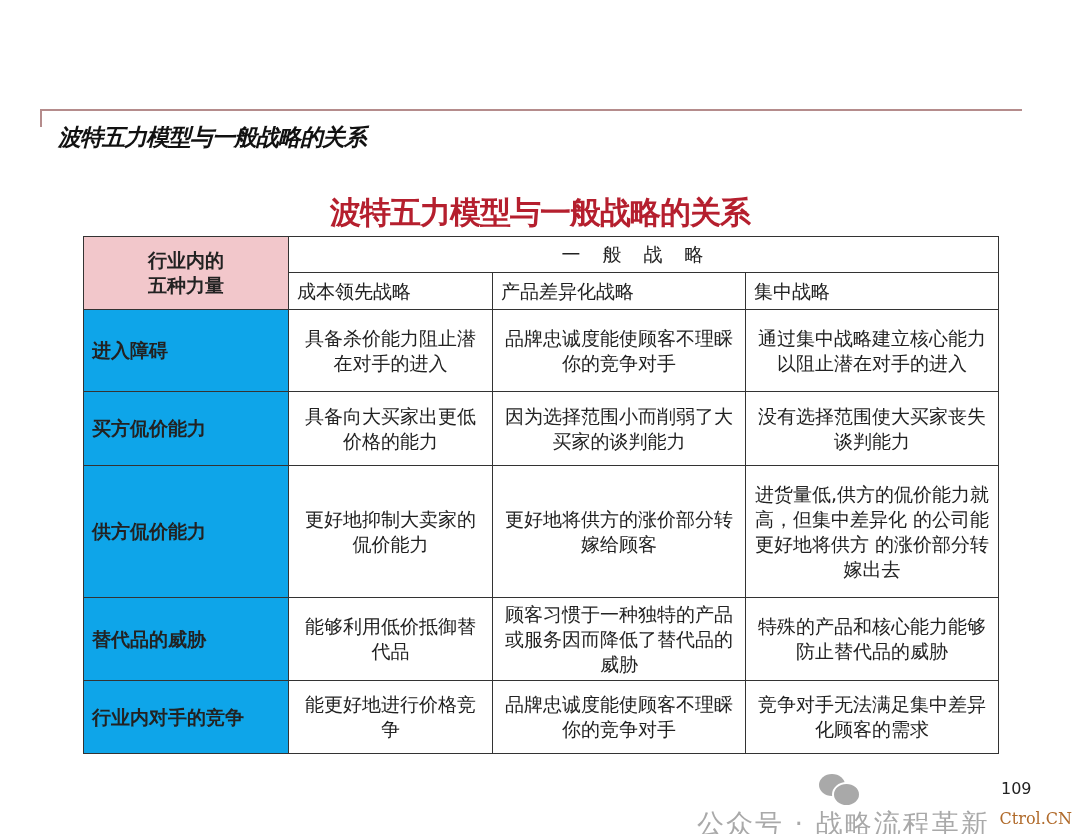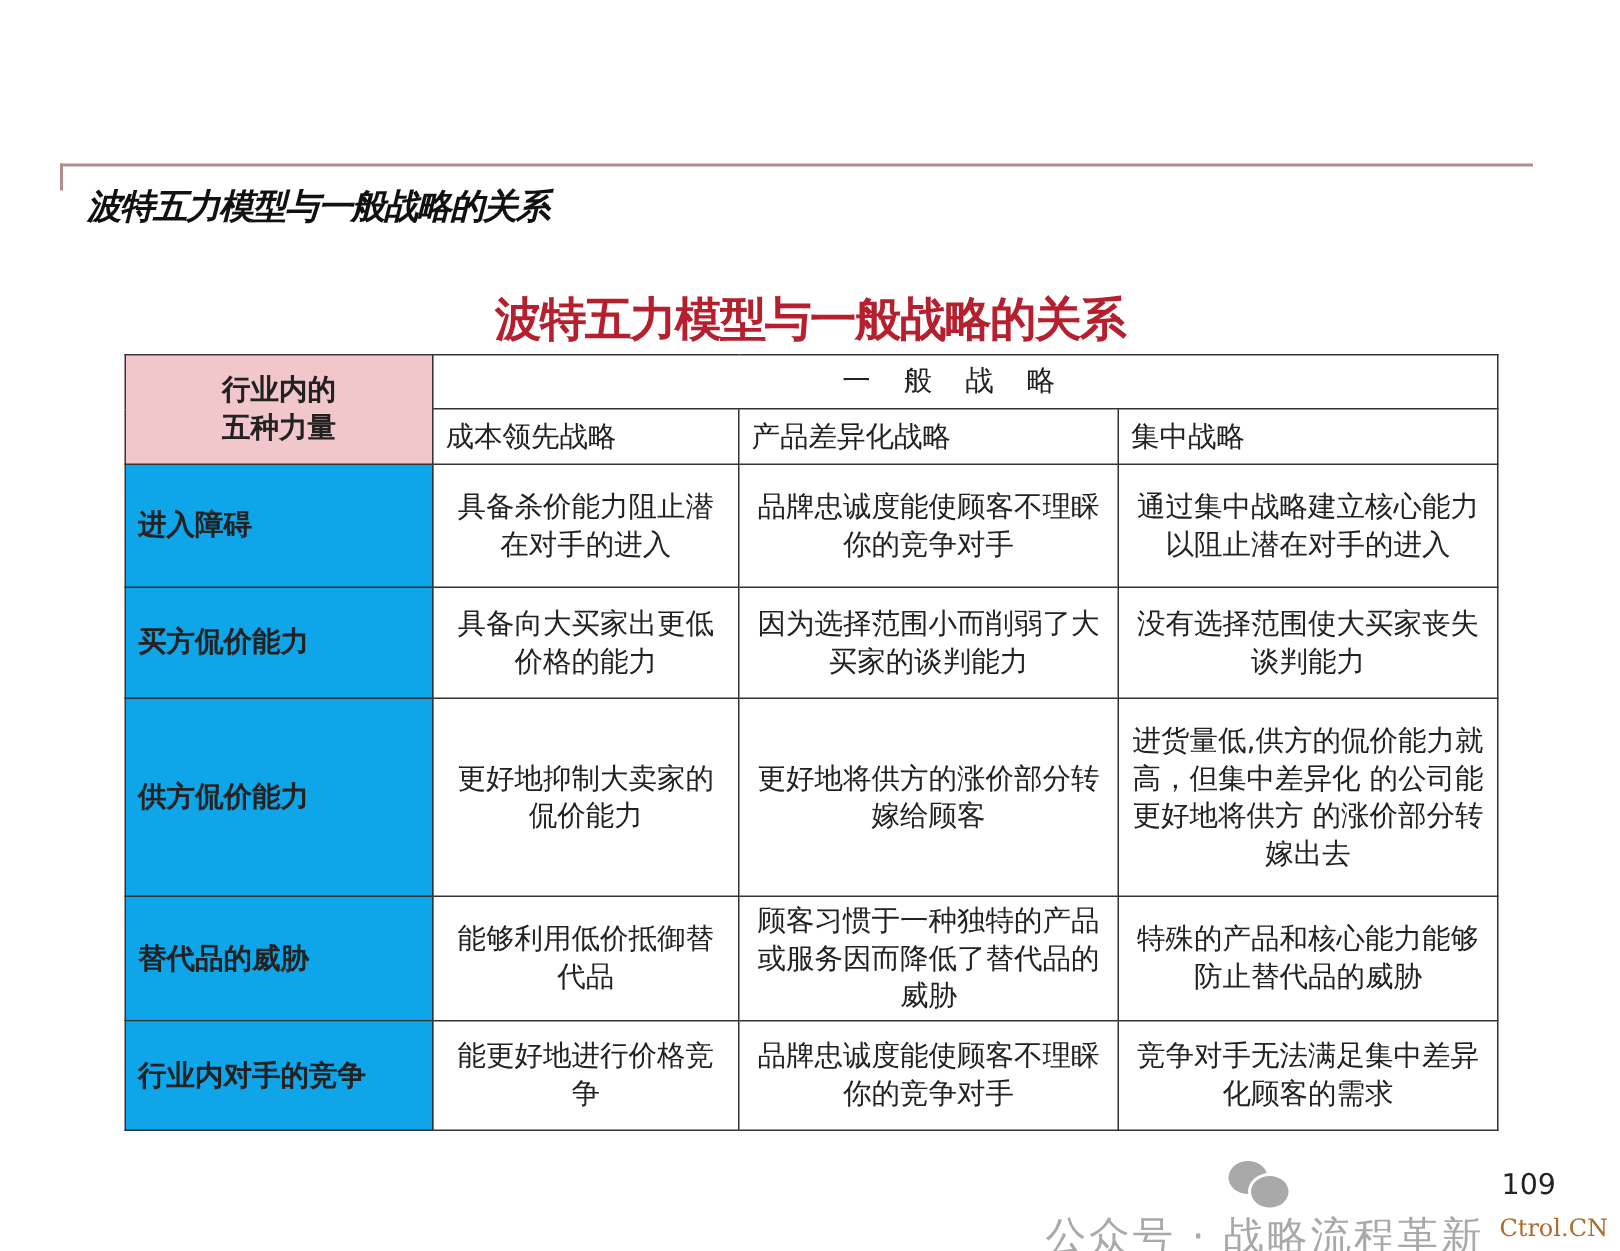--- a/index.html
+++ b/index.html
@@ -18,21 +18,21 @@
   td.force { background: #0ea5e9; font-weight: bold; font-size: 19px; padding-left: 18px; color: #111; }
   td.corner { background: #f2c7cb; font-weight: bold; text-align: center; font-size: 20px; line-height: 26px; color: #111; }
   td.group { text-align: center; letter-spacing: 22px; font-size: 19px; margin-left: 44px; }
   td.sub { font-size: 19px; }
   td.cell { text-indent: 0; text-align: center; }
   .watermark { position: absolute; left: 697px; top: 772px; display: flex; align-items: center;
                color: #a9a9a9; font-size: 27px; letter-spacing: 2px; flex-direction: column; }
   .wm-icon { width: 40px; height: 34px; position: relative; margin-right: 8px; }
   .wm-icon .b1 { position: absolute; left: 0; top: 2px; width: 26px; height: 22px; border-radius: 50%; background: #a9a9a9; }
   .wm-icon .b2 { position: absolute; left: 13px; top: 10px; width: 25px; height: 21px; border-radius: 50%; background: #a9a9a9; border: 2px solid #fff; }
-  .page-num { position: absolute; left: 1001px; top: 779px; font-size: 19px; color: #222; }
+  .page-num { position: absolute; left: 1001px; top: 779px; font-size: 16px; color: #222; }
   .credit { position: absolute; right: 8px; bottom: 6px; font-family: "DejaVu Serif", "Liberation Serif", serif;
             font-size: 16px; color: #b06a2a; }
 </style>
 </head>
 <body>
 
 <div class="top-rule"></div>
 <div class="top-rule-tick"></div>
 <div class="slide-title">波特五力模型与一般战略的关系</div>
 

